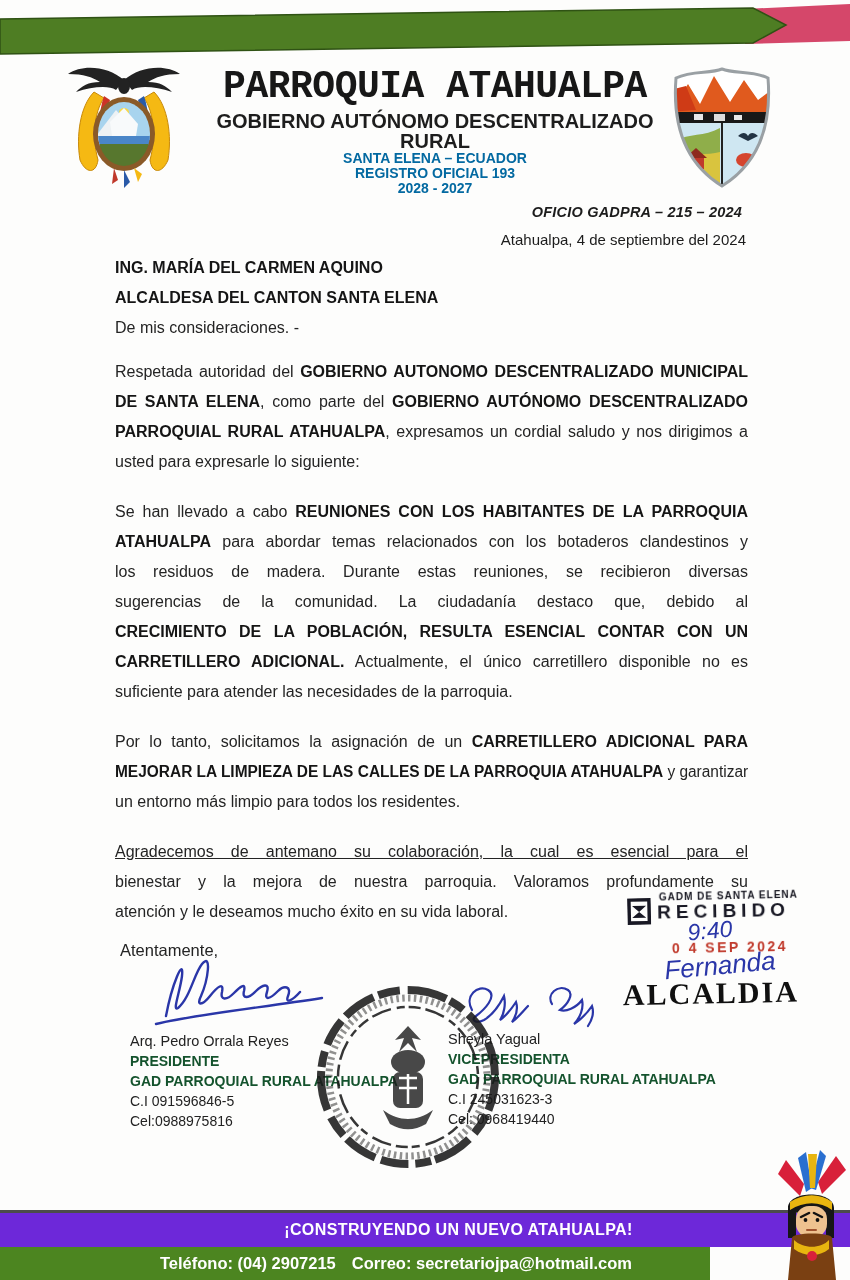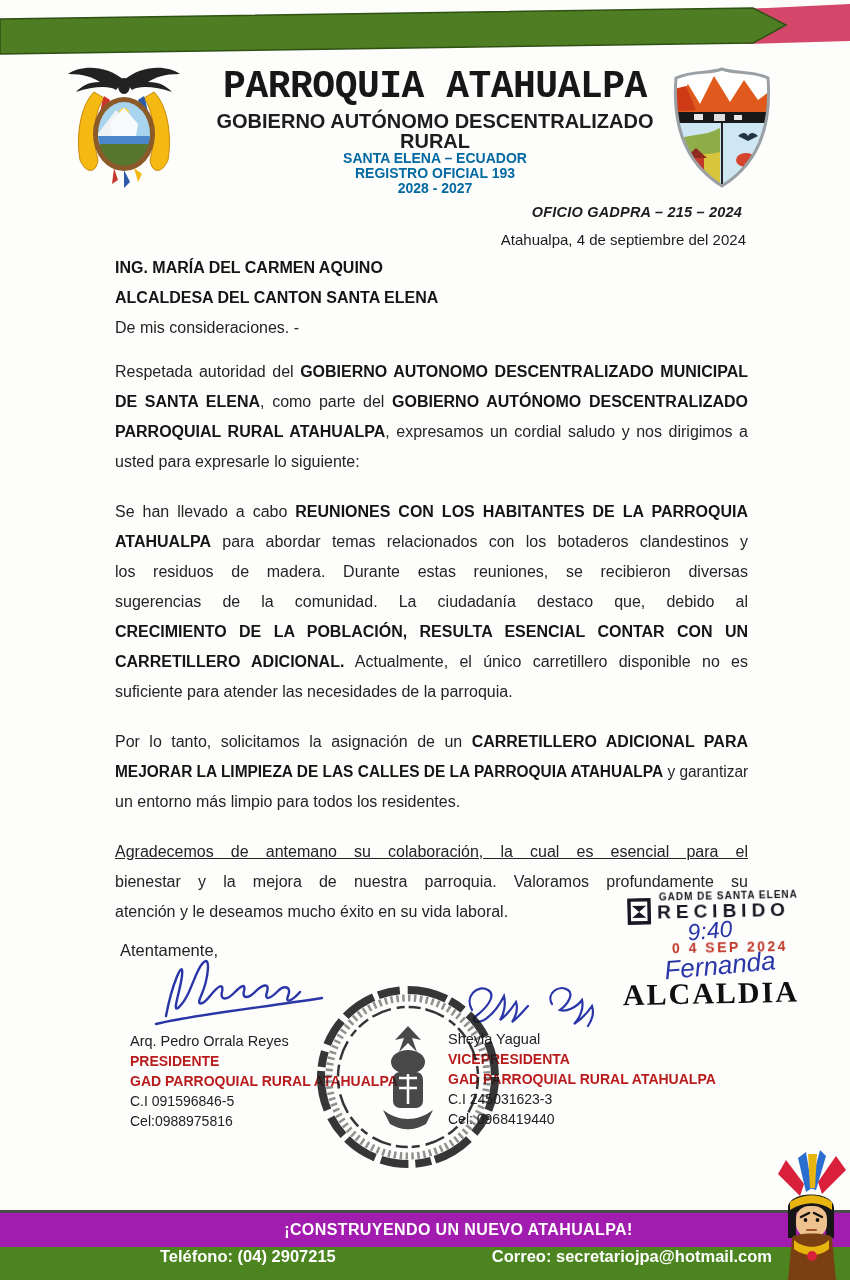--- a/index.html
+++ b/index.html
@@ -24,36 +24,36 @@
   #letter-body .line{white-space:nowrap;}
   #letter-body .line.jl{text-align:justify;text-align-last:justify;}
   #letter-body b{font-weight:700;color:#151515;}
   .closing{position:absolute;left:120px;top:941px;font-size:16.5px;color:#242424;}
   
   .sig-script{position:absolute;}
   .sig-block{position:absolute;font-size:14px;line-height:20px;color:#222;}
   #sig-left{left:130px;top:1031px;}
   #sig-right{left:448px;top:1029px;}
   .sig-name{font-size:14.5px;}
-  .sig-role,.sig-org{font-weight:700;color:#b91c1c;}
+  .sig-role,.sig-org{font-weight:700;color:#14532d;}
   
   #seal{position:absolute;left:315px;top:984px;width:186px;height:186px;filter:blur(.4px);}
   
   #recv{position:absolute;left:620px;top:884px;width:225px;height:135px;transform:rotate(-1.2deg);}
   .recv-logo{position:absolute;left:8px;top:12px;width:24px;height:27px;}
   .recv-org{position:absolute;left:40px;top:6px;font-size:10px;font-weight:700;letter-spacing:1px;color:#15151f;filter:blur(.6px);white-space:nowrap;}
   .recv-label{position:absolute;left:38px;top:16px;font-size:19px;font-weight:700;letter-spacing:5px;color:#181824;filter:blur(.7px);}
   .recv-time{position:absolute;left:68px;top:33px;font-size:23px;color:#2a36a8;font-style:italic;transform:rotate(-4deg);}
   .recv-date{position:absolute;left:52px;top:55px;font-size:14px;font-weight:700;letter-spacing:2.5px;color:#c0392b;filter:blur(.3px);white-space:nowrap;}
   .recv-name{position:absolute;left:44px;top:66px;font-size:26px;color:#2a36a8;font-style:italic;transform:rotate(-4deg);white-space:nowrap;}
   .recv-office{position:absolute;left:2px;top:92px;font-family:"Liberation Serif",serif;font-size:30px;font-weight:700;letter-spacing:2px;color:#101010;white-space:nowrap;}
   
-  #footer-pink{position:absolute;left:0;top:1210px;width:850px;height:37px;background:#a21caf;border-top:3px solid #4c4c4c;box-sizing:border-box;display:flex;align-items:center;justify-content:center;padding-left:43px;}
+  #footer-pink{position:absolute;left:0;top:1210px;width:850px;height:37px;background:#6d28d9;border-top:3px solid #4c4c4c;box-sizing:border-box;display:flex;align-items:center;justify-content:center;padding-left:43px;}
   #footer-pink span{color:#fff;font-weight:700;font-size:16px;letter-spacing:.4px;transform:translateX(12px);}
-  #footer-green{position:absolute;left:0;top:1247px;width:850px;height:33px;background:#4c8520;display:flex;}
+  #footer-green{position:absolute;left:0;top:1247px;width:710px;height:33px;background:#4c8520;display:flex;align-items:center;}
   #footer-green .ft{color:#fff;font-weight:700;font-size:16.5px;}
   #ft-phone{margin-left:160px;}
   #ft-mail{margin-left:auto;margin-right:78px;}
   #figure{position:absolute;left:774px;top:1150px;width:76px;height:130px;z-index:6;}
   .z2{z-index:2;} .z3{z-index:3;} .z4{z-index:4;}
 </style>
 </head>
 <body>
 
 <div id="page">

